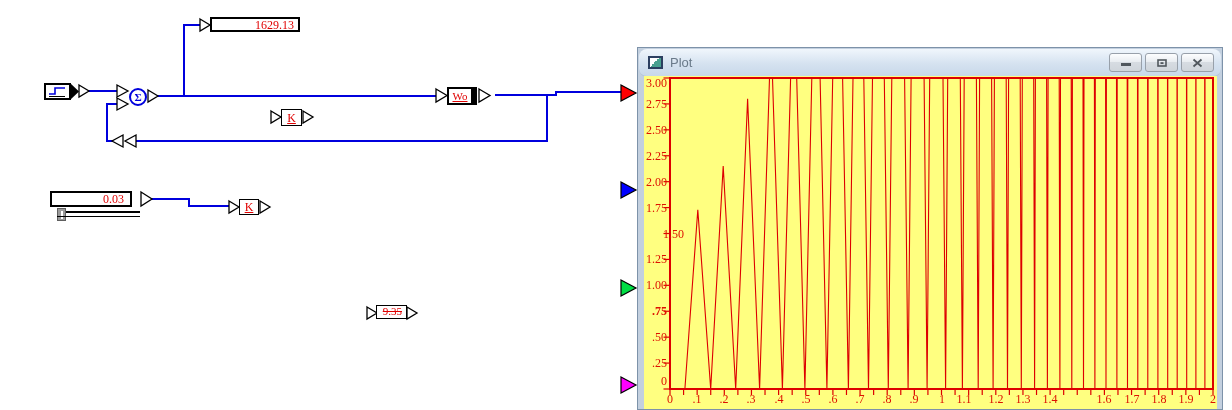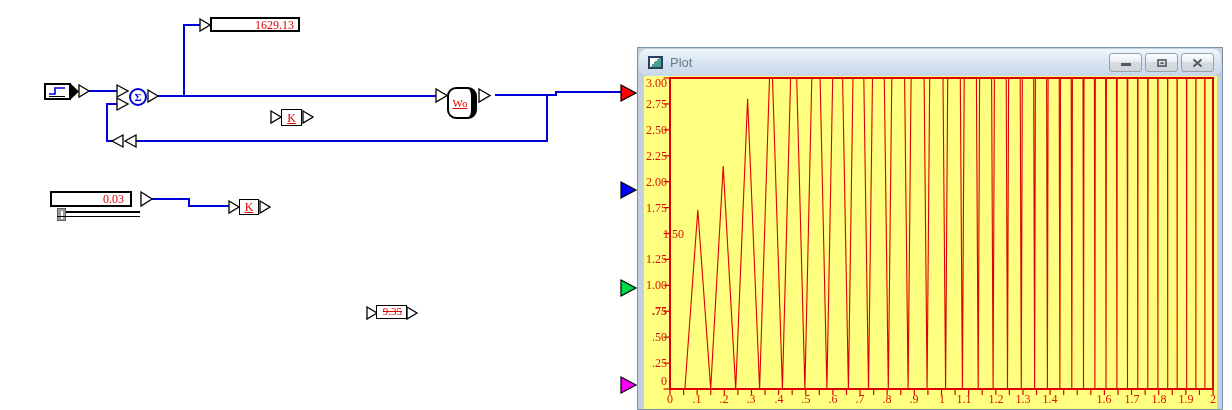--- a/index.html
+++ b/index.html
@@ -108,21 +108,21 @@
   <div class="blk blk-lbl" style="left:281px;top:109px;width:21px;height:17px;border-width:1px;">
     <span class="underlined">K</span>
   </div>
   <svg class="arr" width="12" height="14" style="left:302px;top:110px;">
     <polygon class="hollow" points="1,1 11,7 1,13"></polygon>
   </svg>
 
   <svg class="arr" width="13" height="15" style="left:435px;top:88px;">
     <polygon class="hollow" points="1,1 12,7.5 1,14"></polygon>
   </svg>
-  <div class="blk blk-lbl" style="left:447px;top:87px;width:30px;height:32px;border-right-width:6px;font-size:11px;border-radius:9px;">
+  <div class="blk blk-lbl" style="left:447px;top:87px;width:30px;height:18px;border-right-width:6px;font-size:11px;">
     <span class="underlined">Wo</span>
   </div>
   <svg class="arr" width="13" height="15" style="left:478px;top:88px;">
     <polygon class="hollow" points="1,1 12,7.5 1,14"></polygon>
   </svg>
 
   <div class="blk blk-val" style="left:50px;top:191px;width:82px;height:16px;padding-right:6px;">
     <span>0.03</span>
   </div>
   <svg class="arr" width="13" height="16" style="left:140px;top:191px;">

